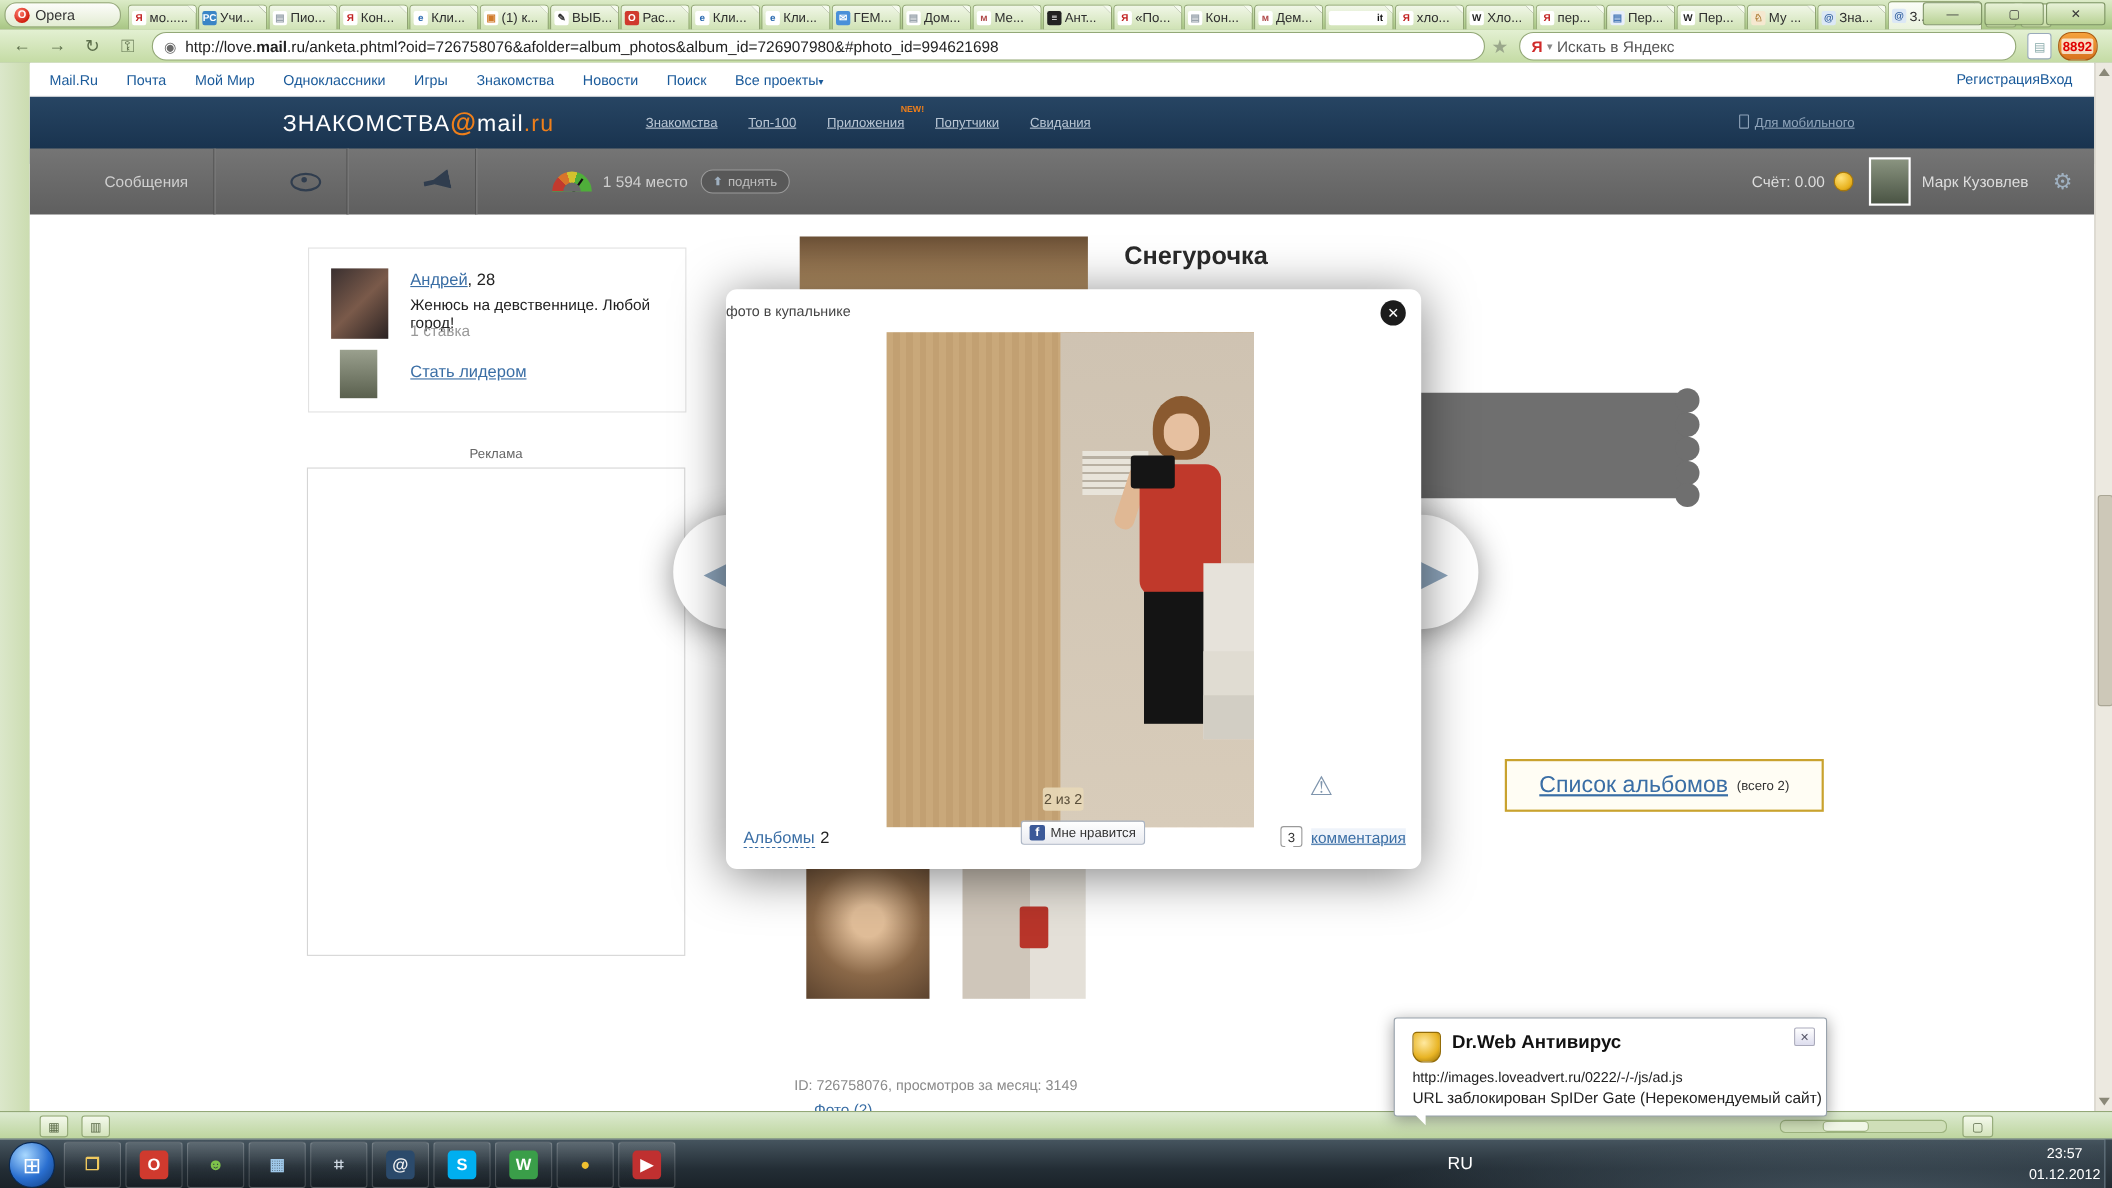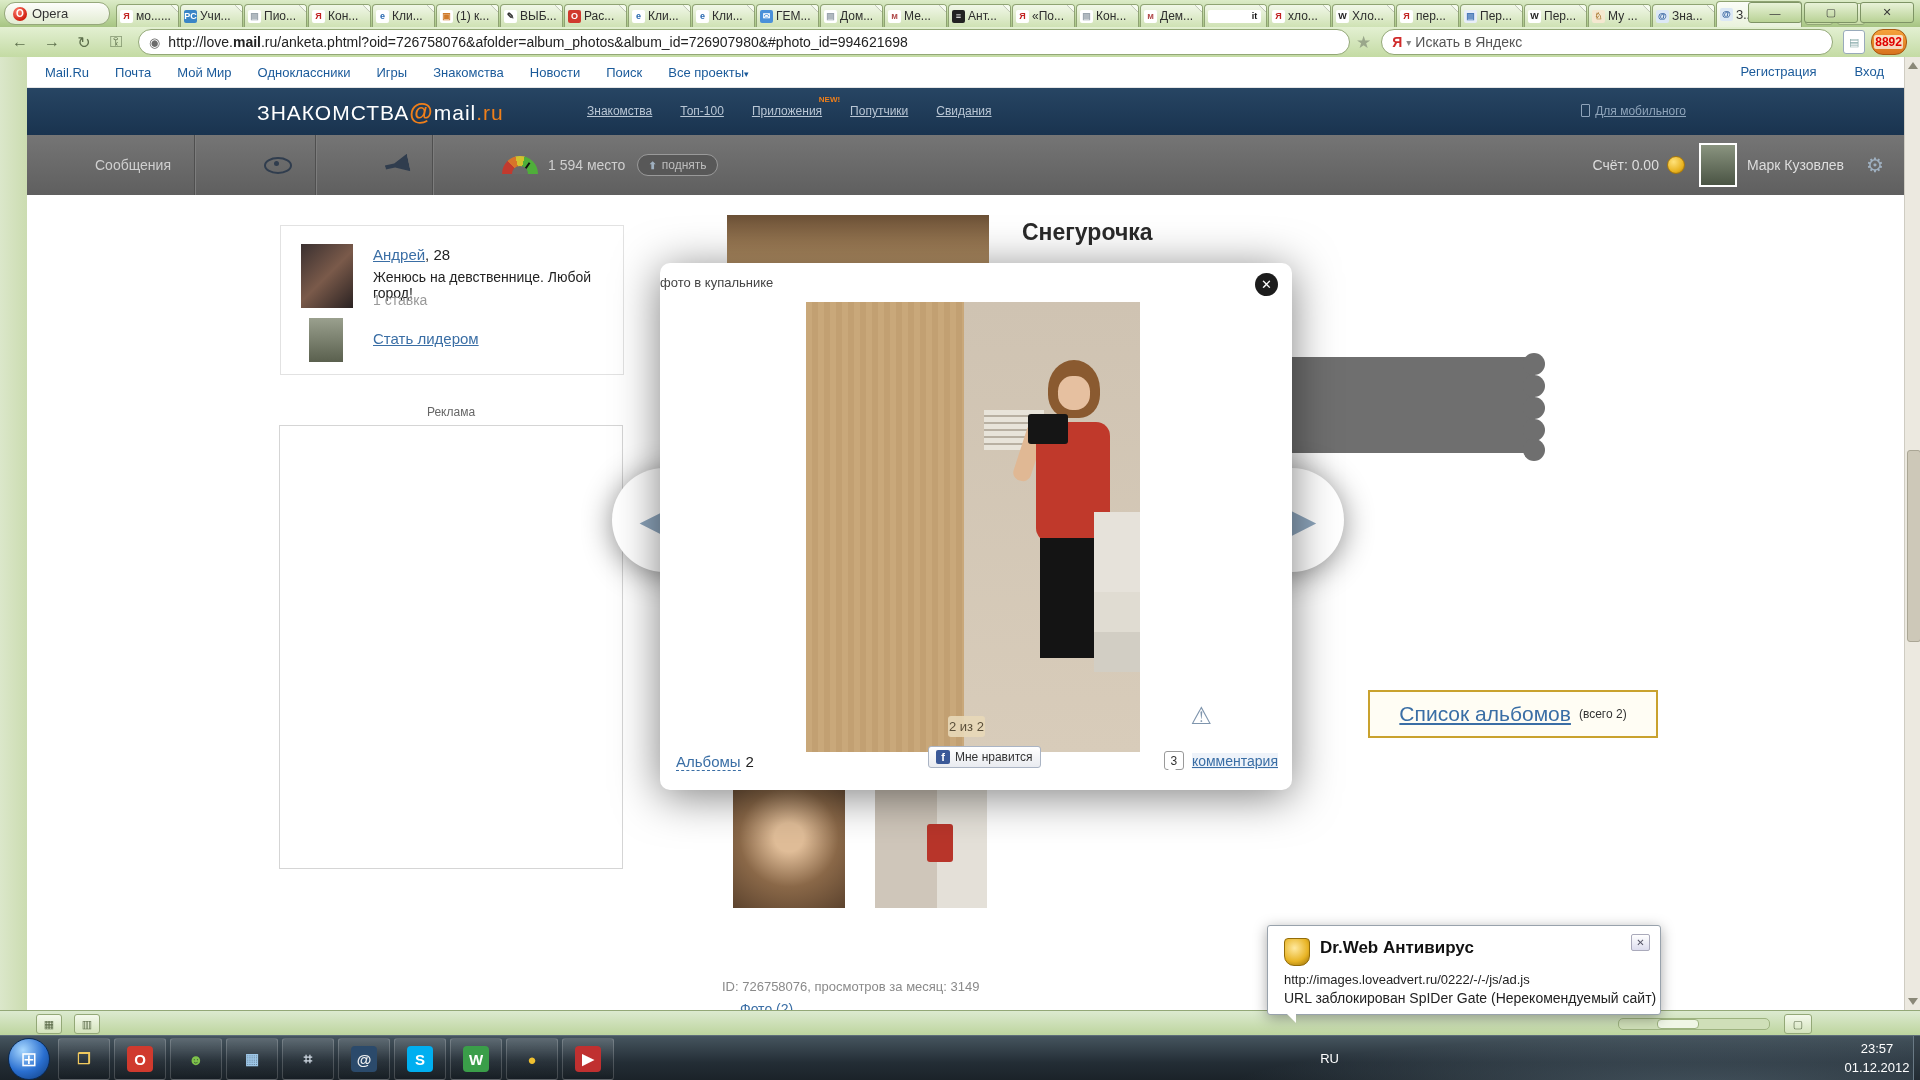--- a/index.html
+++ b/index.html
@@ -56,21 +56,21 @@
   
   #rail{left:0;top:57px;width:27px;height:953px;background:linear-gradient(90deg,#dbe7ca,#cbdcb0);
     border-right:1px solid #aabd92;display:flex;flex-direction:column;align-items:center;padding-top:8px;gap:17px;}
   .rail-ico{font-size:14px;color:#7d8b98;}
 
   
   #page{left:27px;top:57px;width:1877px;height:953px;background:#fff;overflow:hidden;}
   #mailnav{left:0;top:0;width:100%;height:30px;border-bottom:1px solid #e6e6e6;
     display:flex;align-items:center;gap:26px;padding-left:18px;font-size:13px;}
   #mailnav a{color:#1a5a9a;text-decoration:none;}
-  #mailnav-right{position:absolute;right:20px;top:7px;display:flex;gap:38px;font-size:13px;}
+  #mailnav-right{position:absolute;right:20px;top:7px;display:flex;font-size:13px;}
   #mailnav-right span{color:#1a5a9a;}
   #siteheader{left:0;top:31px;width:100%;height:61px;
     background:linear-gradient(#274563,#152e49);}
   #logo{position:absolute;left:230px;top:10px;font-size:21px;color:#fff;letter-spacing:1px;}
   #logo .at{color:#ef7f1a;font-weight:bold;font-size:24px;}
   #logo .ru{color:#ef7f1a;}
   #siteheader-links{position:absolute;left:560px;top:16px;display:flex;gap:28px;font-size:12px;}
   #siteheader-links .shl{color:#b9c6d4;text-decoration:underline;position:relative;}
   .new-badge{position:absolute;top:-9px;right:-18px;color:#ef7f1a;font-size:8px;font-weight:bold;}
   #mobile-link{position:absolute;right:218px;top:16px;color:#8fa4ba;font-size:12px;text-decoration:underline;}
@@ -211,21 +211,21 @@
   #start-orb{position:absolute;left:8px;top:2px;width:40px;height:40px;border-radius:50%;
     background:radial-gradient(circle at 35% 28%,#a8d8ff,#2a6fd0 55%,#0f3a78);
     border:1px solid #0a2a55;color:#fff;font-size:20px;display:flex;align-items:center;justify-content:center;}
   #task-icons{position:absolute;left:58px;top:2px;display:flex;}
   .task-btn{width:50px;height:40px;margin-right:4px;border-radius:3px;border:1px solid rgba(255,255,255,.18);
     background:linear-gradient(rgba(255,255,255,.14),rgba(255,255,255,.03) 50%,rgba(0,0,0,.12));
     display:flex;align-items:center;justify-content:center;}
   .task-glyph{width:26px;height:26px;border-radius:4px;font-size:15px;font-weight:bold;
     display:flex;align-items:center;justify-content:center;}
   #tray{position:absolute;right:84px;top:0;height:45px;display:flex;align-items:center;gap:11px;}
-  #tray-lang{color:#fff;font-size:13px;margin-right:4px;}
+  #tray-lang{color:#fff;font-size:16px;margin-right:4px;}
   .tray-ico{width:18px;height:18px;border-radius:3px;font-size:12px;font-weight:bold;
     display:flex;align-items:center;justify-content:center;}
   #clock{position:absolute;right:6px;top:3px;width:74px;text-align:center;color:#fff;font-size:13px;line-height:19px;}
   #showdesk{position:absolute;right:0;top:0;width:6px;height:45px;border-left:1px solid #6a7a85;
     background:linear-gradient(#3a4750,#222b32);}
 </style>
 </head>
 <body>
 
 <div id="screen">

